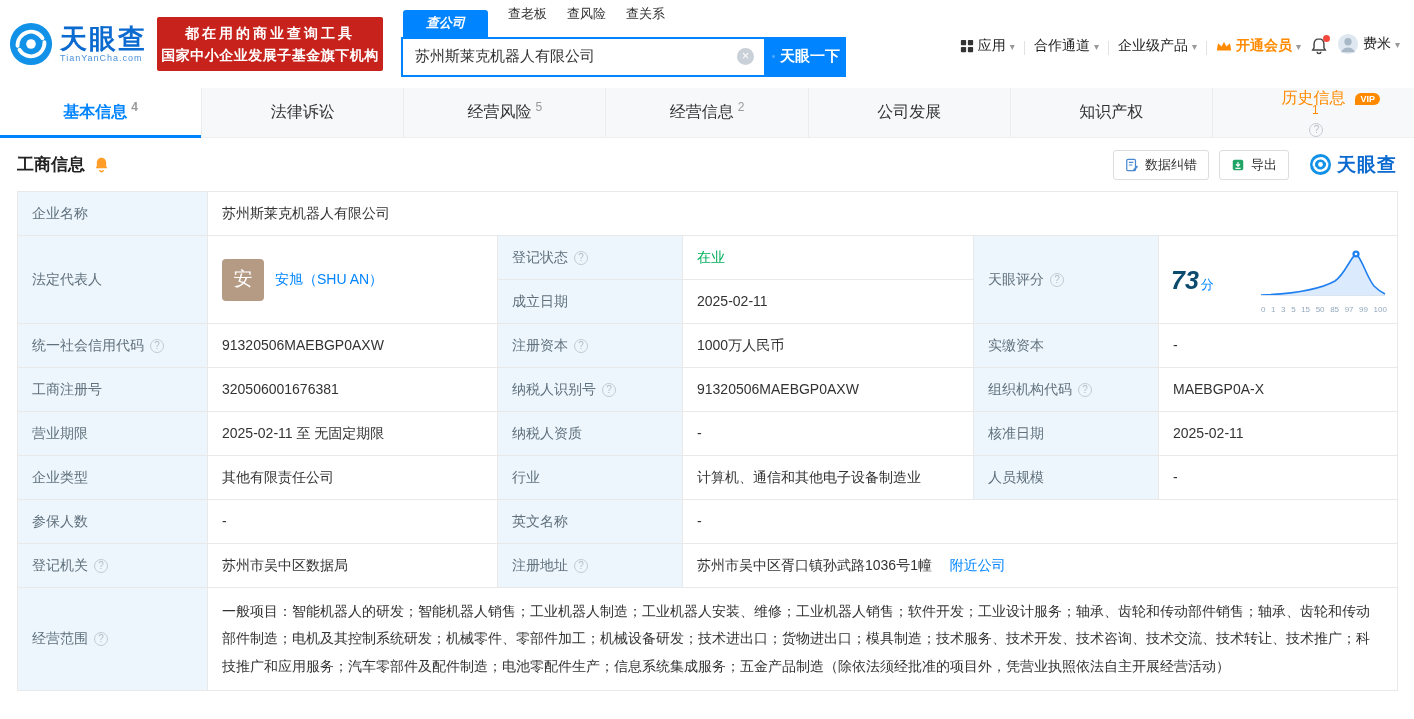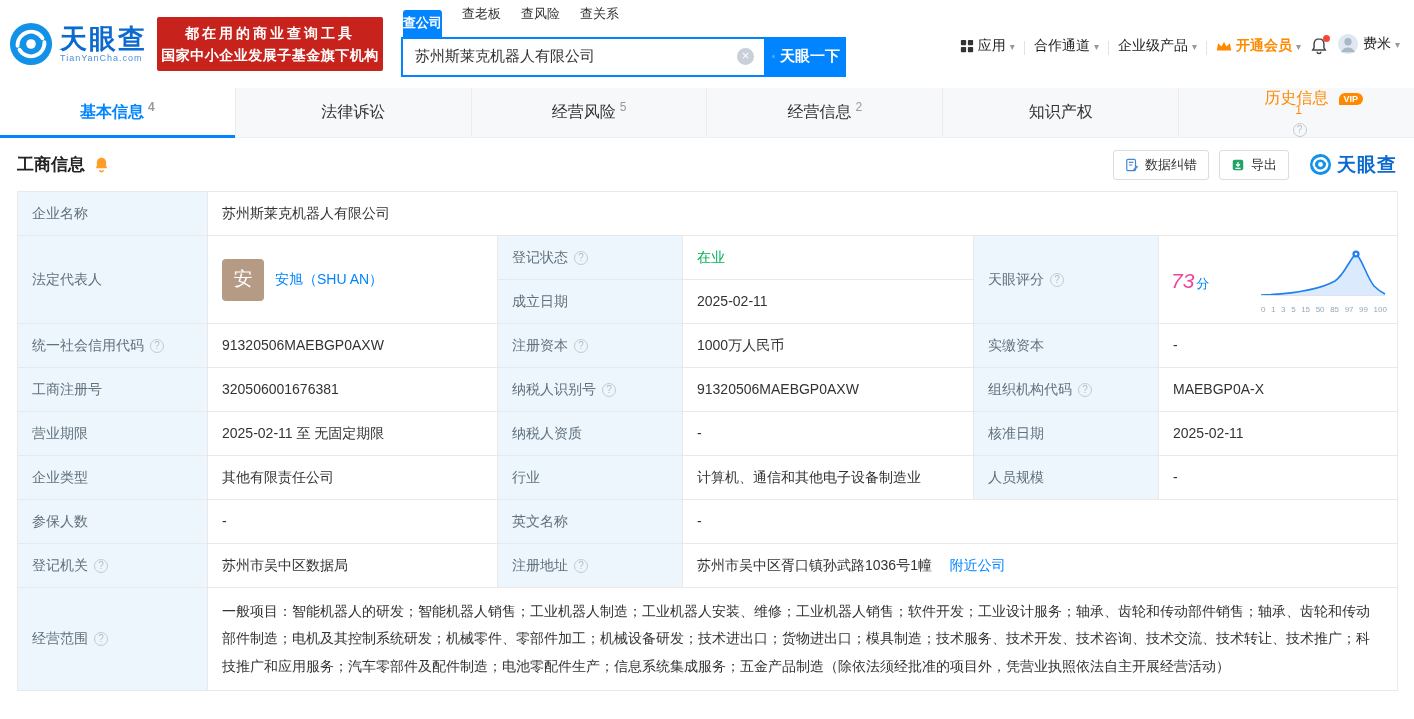--- a/index.html
+++ b/index.html
@@ -17,21 +17,21 @@
   .logo-text { margin-left:6px; }
   .logo-brand { font-size:27px; font-weight:bold; color:#0b6ad0; letter-spacing:2px; line-height:1.05; }
   .logo-domain { font-size:9px; color:#4a90d9; letter-spacing:1px; }
   .banner { margin-left:10px; width:226px; height:54px; background:#c7231c; color:#fff; display:flex; flex-direction:column; justify-content:center; align-items:center; border-radius:2px; }
   .banner-l1 { font-size:14px; font-weight:bold; letter-spacing:3px; line-height:1.6; }
   .banner-l2 { font-size:14px; font-weight:bold; letter-spacing:0.5px; line-height:1.6; }
 
   .search-area { margin-left:18px; }
   .mini-tabs { display:flex; align-items:flex-end; height:25px; gap:20px; padding-left:2px; }
   .mt { font-size:13px; color:#333; padding-bottom:14px; cursor:pointer; }
-  .mt.active { background:#0084ff; color:#fff; font-weight:bold; padding:4px 0 5px; border-radius:3px 3px 0 0; }
+  .mt.active { background:#0084ff; color:#fff; font-weight:bold; padding:4px 23px 5px; border-radius:3px 3px 0 0;font-style:italic; }
   .search-row { display:flex; }
   .search-box { width:365px; height:40px; border:2px solid #0084ff; background:#fff; display:flex; align-items:center; padding:0 10px; }
   .search-input { flex:1; border:none; outline:none; font-size:15px; color:#333; background:transparent; font-family:inherit; }
   .clear-btn { width:17px; height:17px; border-radius:50%; background:#c9d0d8; color:#fff; font-size:13px; line-height:16px; text-align:center; cursor:pointer; flex:none; }
   .clear-btn::before { content:"×"; }
   .search-btn { width:80px; height:40px; background:#0084ff; color:#fff; border:none; font-size:15px; font-weight:bold; display:flex; align-items:center; justify-content:center; gap:5px; cursor:pointer; font-family:inherit; }
 
   .top-menu { margin-left:auto; display:flex; align-items:flex-end; gap:9px; font-size:14px; color:#222; }
   .menu-item { display:flex; align-items:center; gap:4px; cursor:pointer; }
   .caret { font-size:10px; color:#999; }
@@ -66,21 +66,21 @@
   .info-table td { border:1px solid #e9e9e9; padding:11px 14px; color:#333; line-height:1.5; word-break:break-all; vertical-align:middle; }
   td.lbl { background:#edf6fd; color:#60707c; }
   .help { display:inline-block; width:14px; height:14px; border:1px solid #c4cbd2; border-radius:50%; color:#b4bcc4; font-size:10px; line-height:12px; text-align:center; margin-left:6px; vertical-align:1px; cursor:pointer; }
   .help::before { content:"?"; }
   .link { color:#0084ff; cursor:pointer; text-decoration:none; }
   .status-open { color:#00b05a; cursor:pointer; }
   .rep-cell { display:flex; align-items:center; gap:11px; }
   .avatar { width:42px; height:42px; background:#b59a84; color:#fff; border-radius:4px; display:flex; align-items:center; justify-content:center; font-size:19px; flex:none; }
   td.score-cell { padding:5px 8px 3px 12px; }
   .score-wrap { display:flex; align-items:center; }
-  .score-num { font-size:21px; font-weight:normal; font-style:italic; color:#ec4899; }
+  .score-num { font-size:25px; font-weight:bold; font-style:italic; color:#0c4a6e; }
   .score-unit { font-size:13px; color:#0084ff; margin-left:2px; }
   .score-chart { margin-left:auto; width:130px; }
   .ticks { display:flex; justify-content:space-between; font-size:8px; color:#93a9bd; padding:0 2px; }
   td.scope-cell { line-height:1.95; padding:10px 14px; }
   .addr-link { margin-left:14px; }
 </style>
 </head>
 <body>
 
 <div class="page">
@@ -184,20 +184,23 @@
     <div class="tab">
       <span>法律诉讼</span>
     </div>
     <div class="tab">
       <span>经营风险</span>
       <span class="tab-count">5</span>
     </div>
     <div class="tab">
       <span>经营信息</span>
       <span class="tab-count">2</span>
+    </div>
+    <div class="tab">
+      <span>公司发展</span>
     </div>
     <div class="tab">
       <span>知识产权</span>
     </div>
     <div class="tab vip-tab">
       <span class="vip-badge">VIP</span>
       <span>历史信息</span>
       <span class="tab-count">1</span>
       <span class="help"></span>
     </div>

